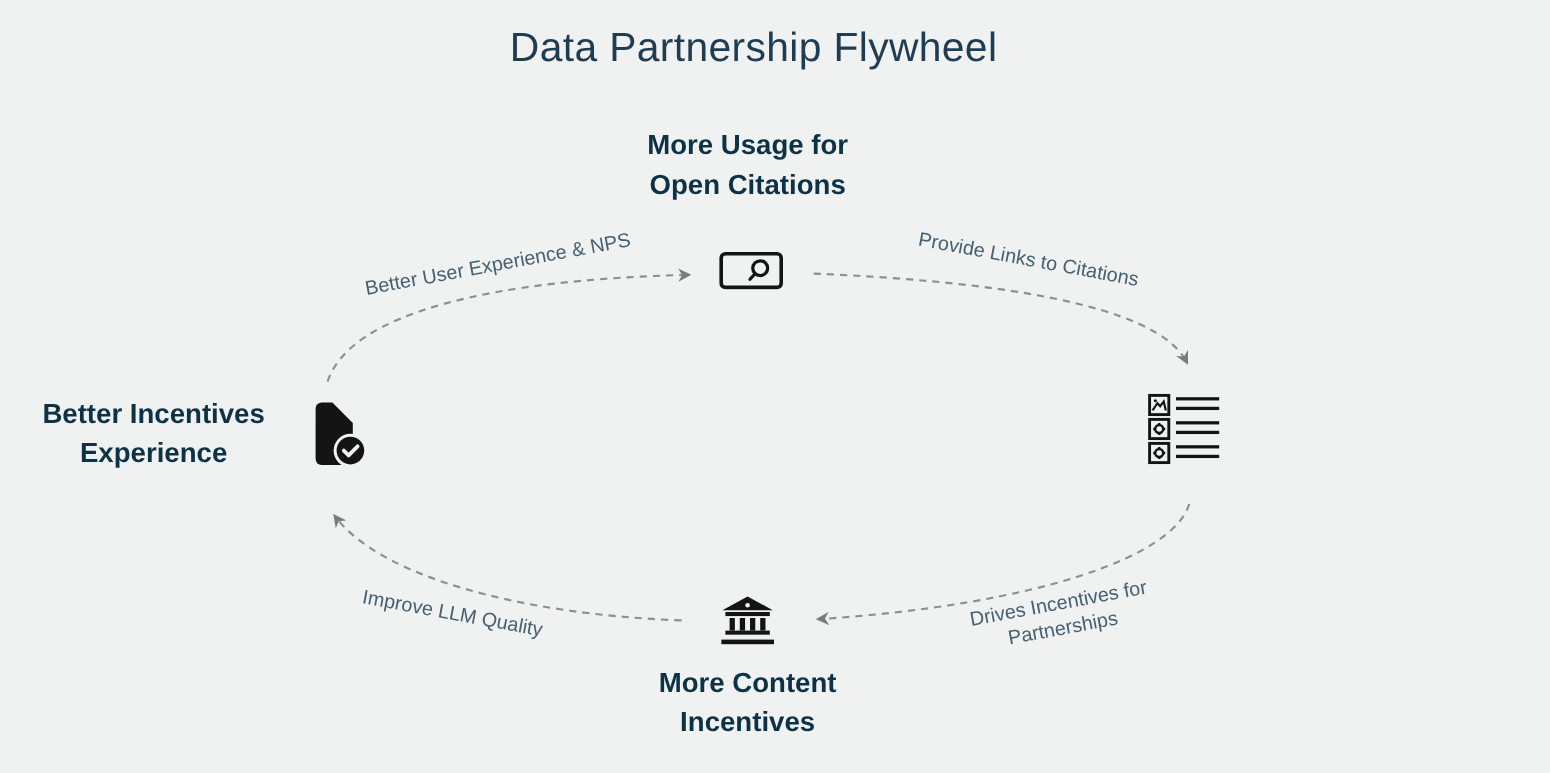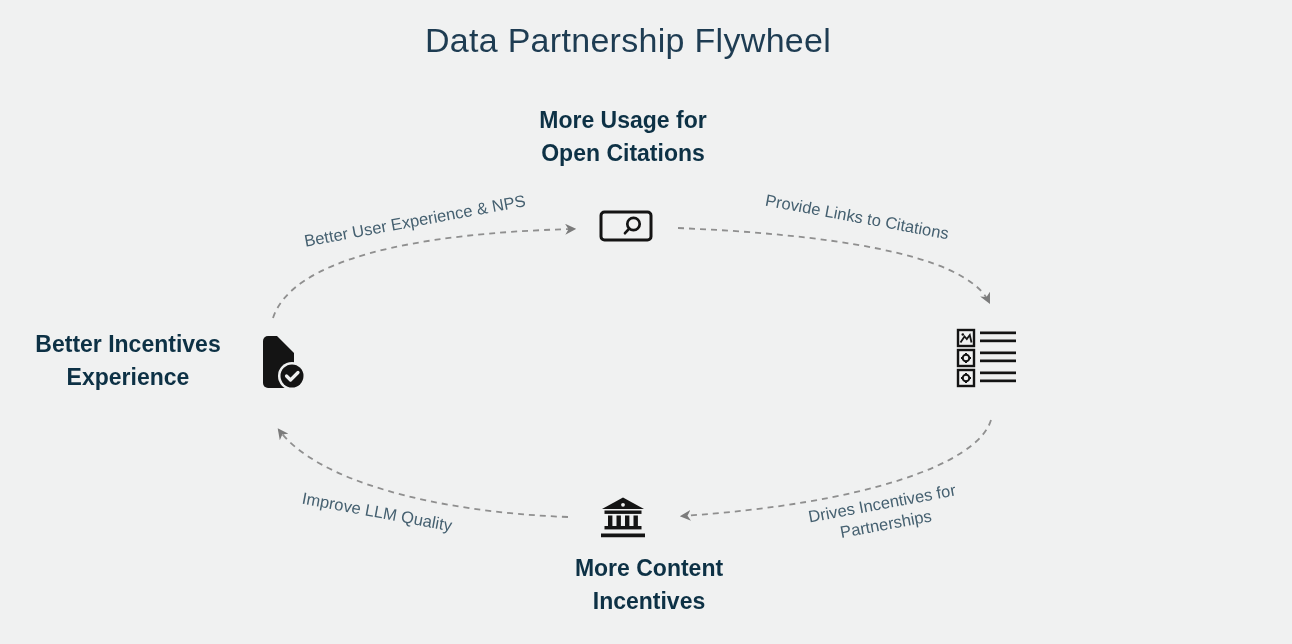--- a/index.html
+++ b/index.html
@@ -51,21 +51,21 @@
     <path class="arc" marker-end="url(#arrow)" d="M 991 420 C 978 464, 864 504, 682 516"></path>
     <path class="arc" marker-end="url(#arrow)" d="M 568 517 C 432 512, 316 480, 279 430"></path>
   </svg>
 
   <div class="abs title" style="left:628px; top:40px;">Data Partnership Flywheel</div>
 
   <div class="abs node" style="left:623px; top:137px;">
     <span>More Usage for</span>
     <span>Open Citations</span>
   </div>
-  <div class="abs node" style="left:649px; top:585px;">
+  <div class="abs node" style="left:623px; top:585px;">
     <span>More Content</span>
     <span>Incentives</span>
   </div>
   <div class="abs node" style="left:128px; top:361px;">
     <span>Better Incentives</span>
     <span>Experience</span>
   </div>
 
   <div class="abs edge rneg" style="left:415px; top:221px;">Better User Experience &amp; NPS</div>
   <div class="abs edge rpos" style="left:857px; top:217px;">Provide Links to Citations</div>

